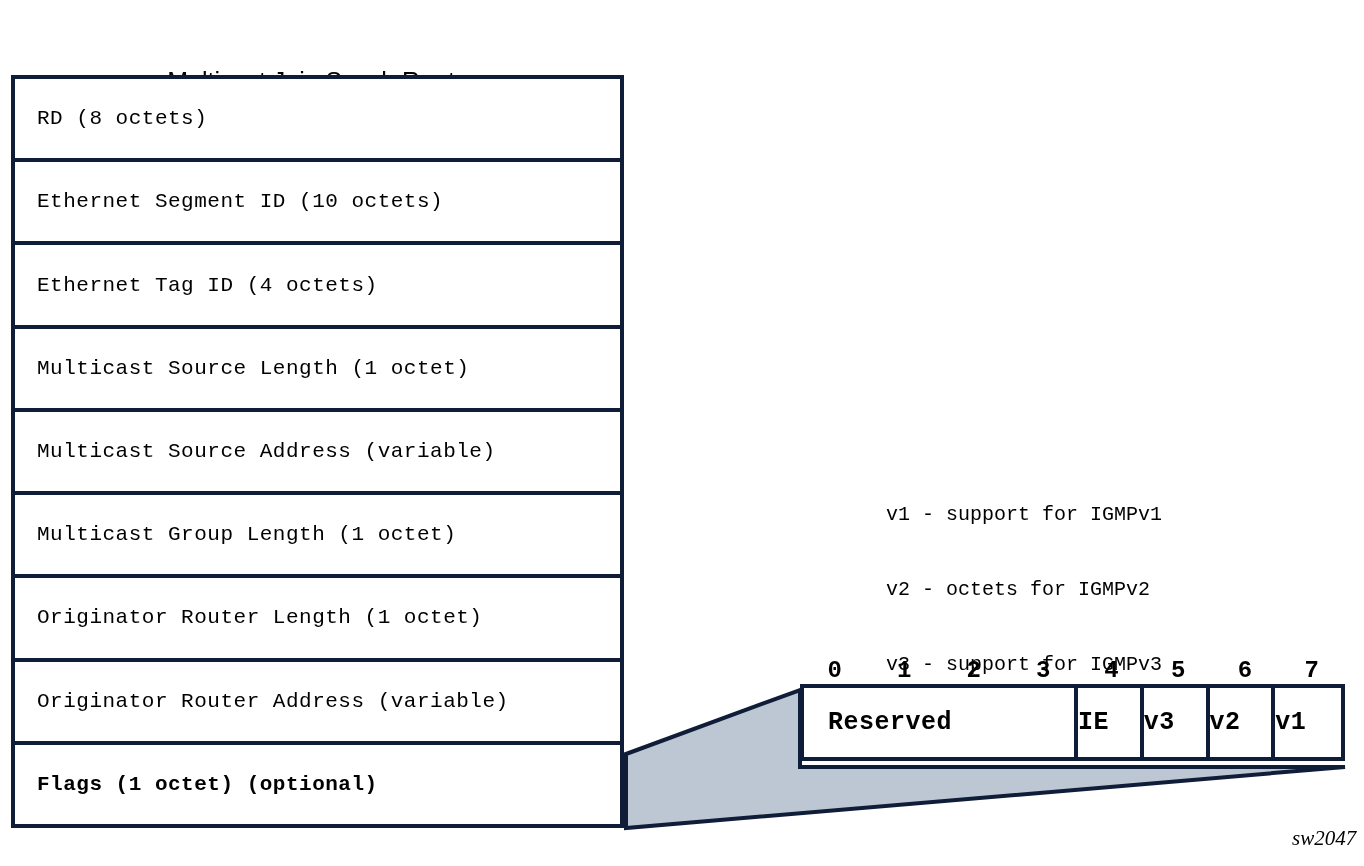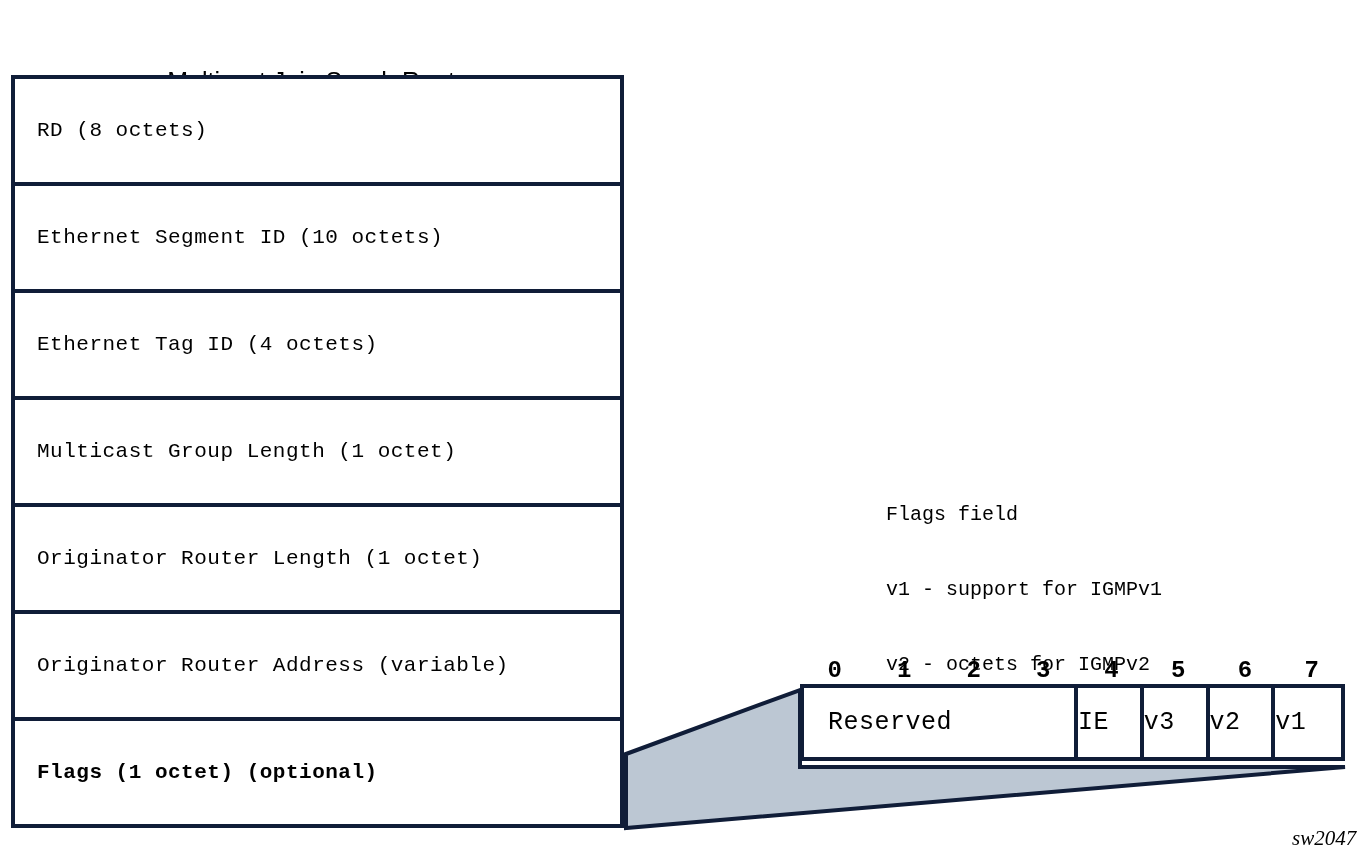--- a/index.html
+++ b/index.html
@@ -125,21 +125,21 @@
     padding-left: 24px;
     justify-content: flex-start;
   }
   #flags-byte-box .byte-cell.flag-cell {
     width: 66.75px;
     justify-content: flex-start;
   }
   #flags-byte-box .cell-label {
     font-family: "Liberation Mono", "DejaVu Sans Mono", monospace;
     font-size: 25px;
-    font-weight: normal;
+    font-weight: bold;
     letter-spacing: 0.5px;
     color: #000000;
     white-space: pre;
   }
 
   
   #flags-legend {
     position: absolute;
     left: 886px;
     top: 452px;
@@ -180,35 +180,40 @@
   <div class="field-row">
     <span class="field-label">RD (8 octets)</span>
   </div>
   <div class="field-row">
     <span class="field-label">Ethernet Segment ID (10 octets)</span>
   </div>
   <div class="field-row">
     <span class="field-label">Ethernet Tag ID (4 octets)</span>
   </div>
   <div class="field-row">
+    <span class="field-label">Multicast Source Length (1 octet)</span>
+  </div>
+  <div class="field-row">
+    <span class="field-label">Multicast Source Address (variable)</span>
+  </div>
+  <div class="field-row">
     <span class="field-label">Multicast Group Length (1 octet)</span>
   </div>
   <div class="field-row">
     <span class="field-label">Originator Router Length (1 octet)</span>
   </div>
   <div class="field-row">
     <span class="field-label">Originator Router Address (variable)</span>
   </div>
   <div class="field-row">
     <span class="field-label">Flags (1 octet) (optional)</span>
   </div>
 </div>
 
 <div id="flags-legend">
-  <span class="legend-line">Flags field</span>
   <span class="legend-line">v1 - support for IGMPv1</span>
   <span class="legend-line">v2 - octets for IGMPv2</span>
   <span class="legend-line">v3 - support for IGMPv3</span>
   
 </div>
 
 <div id="flags-byte-detail">
   <div id="bit-index-row">
     <span class="bit-index reserved-bit">0</span>
     <span class="bit-index reserved-bit">1</span>

